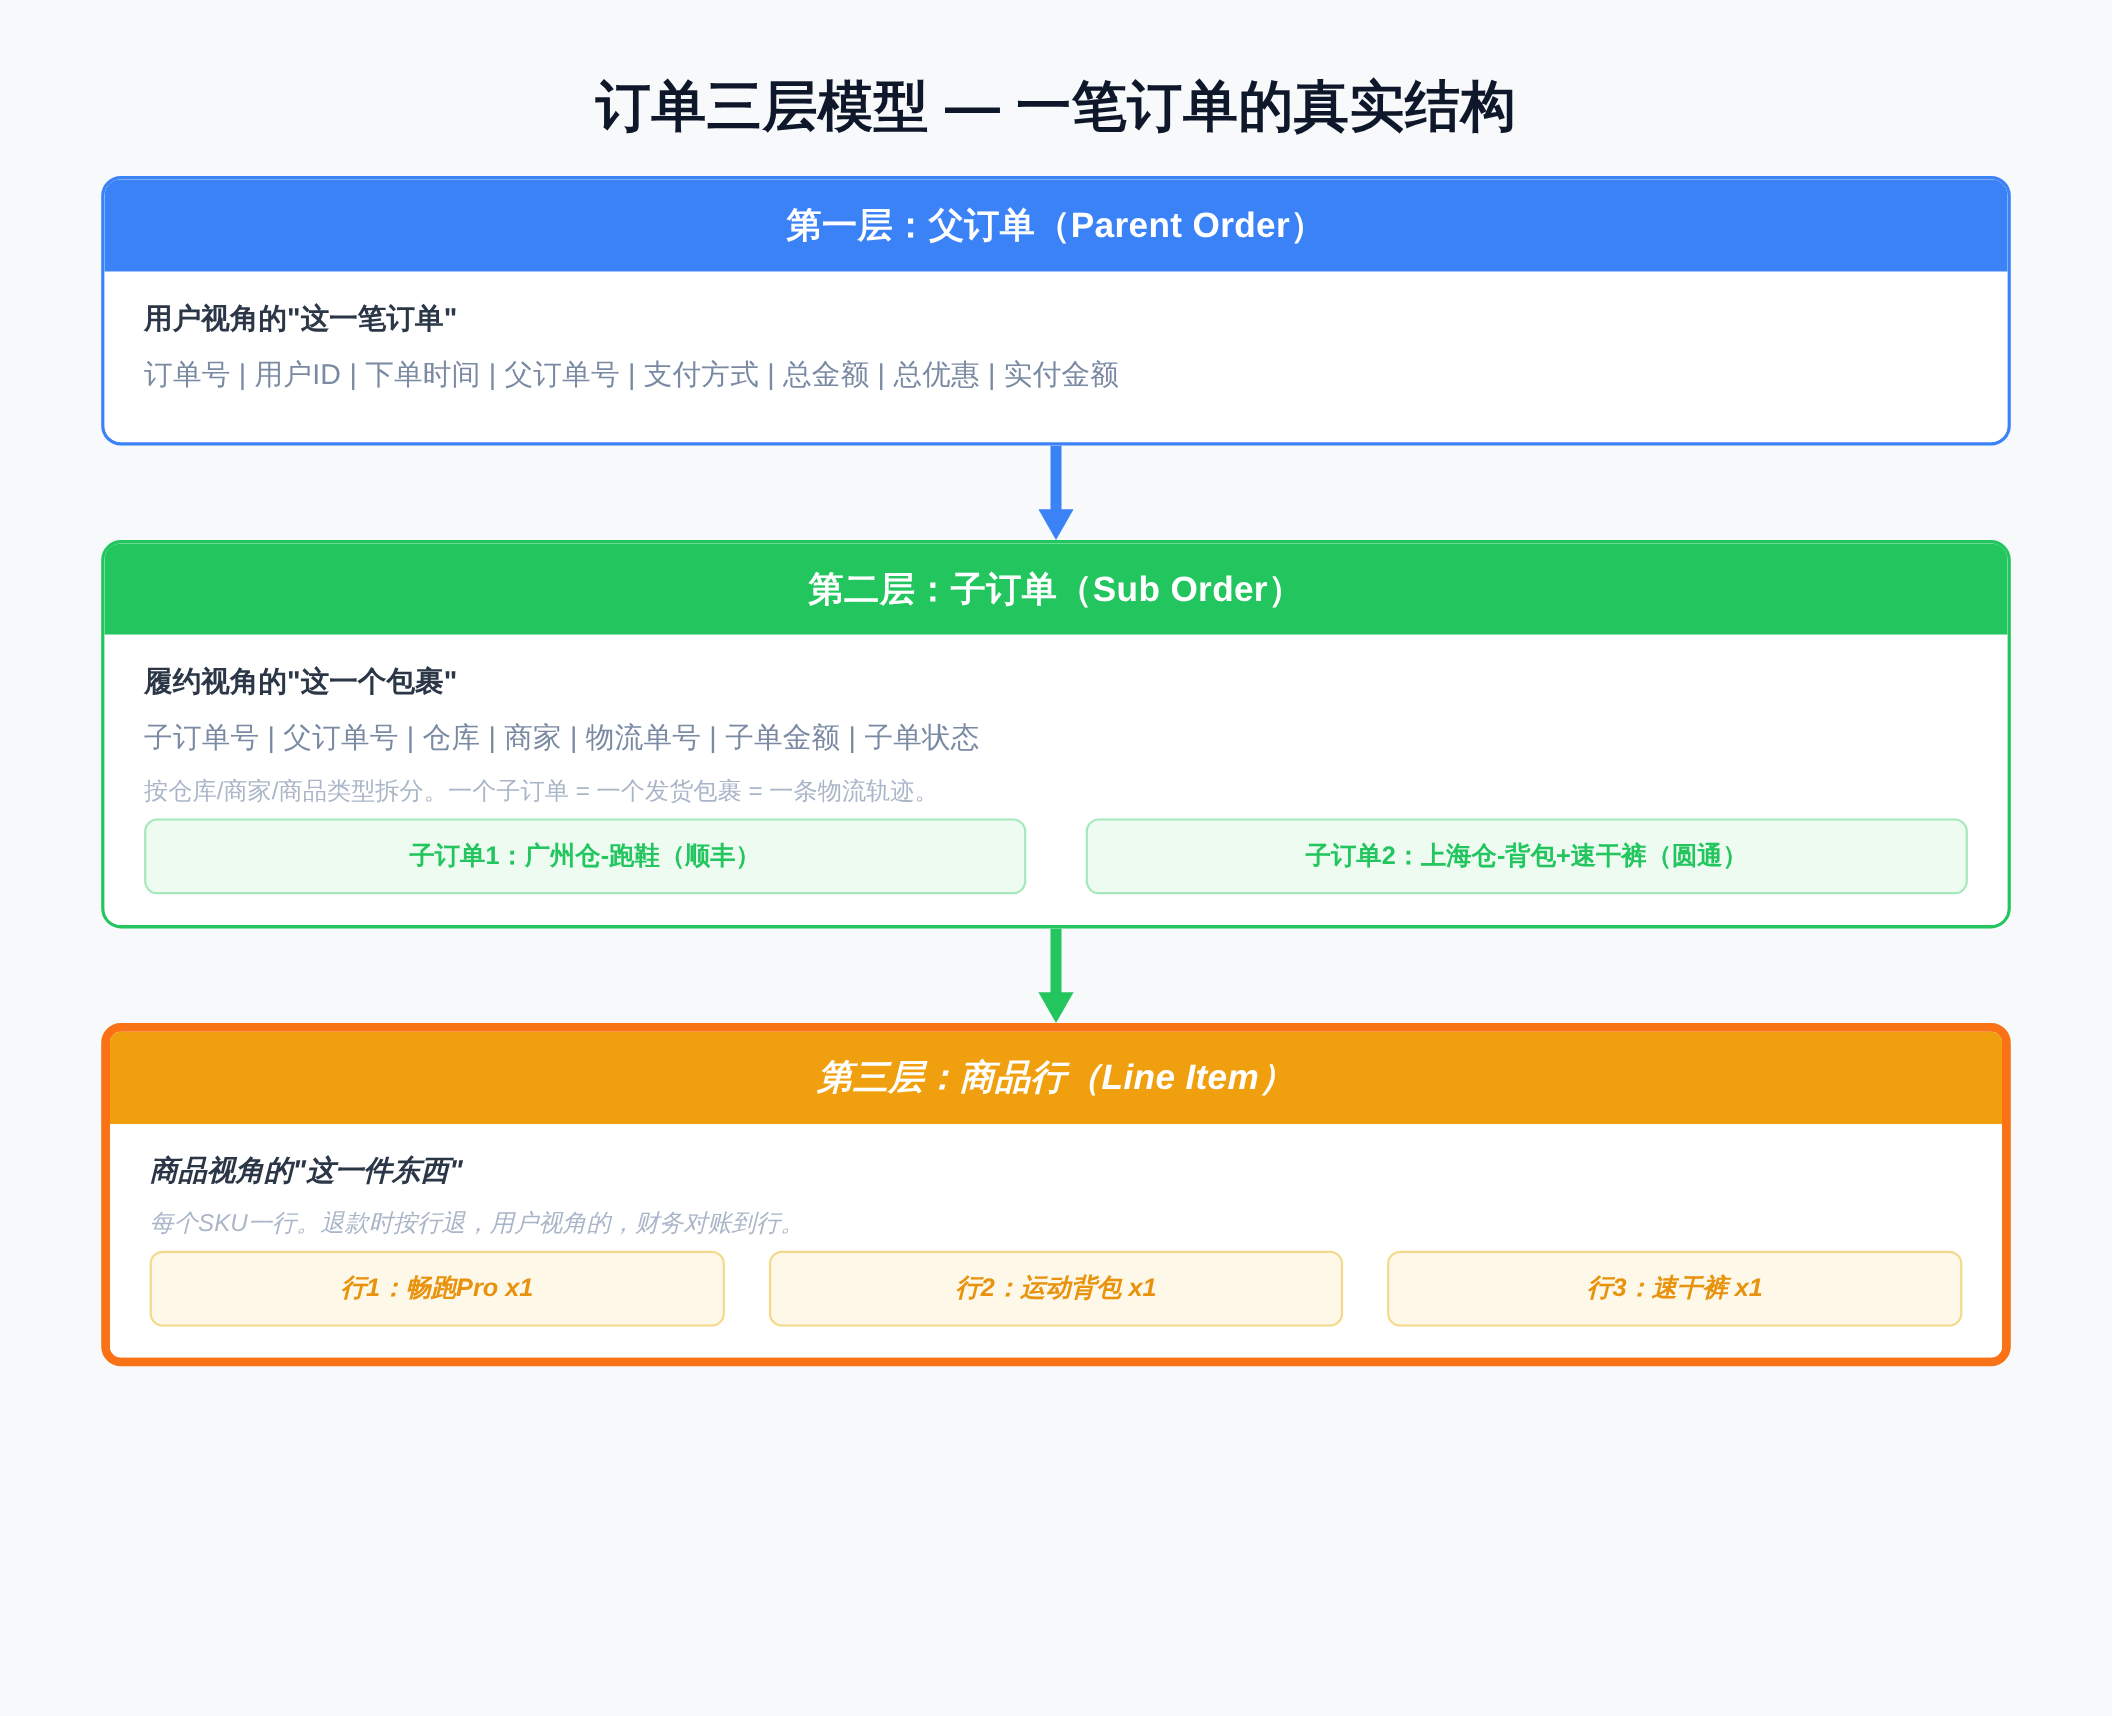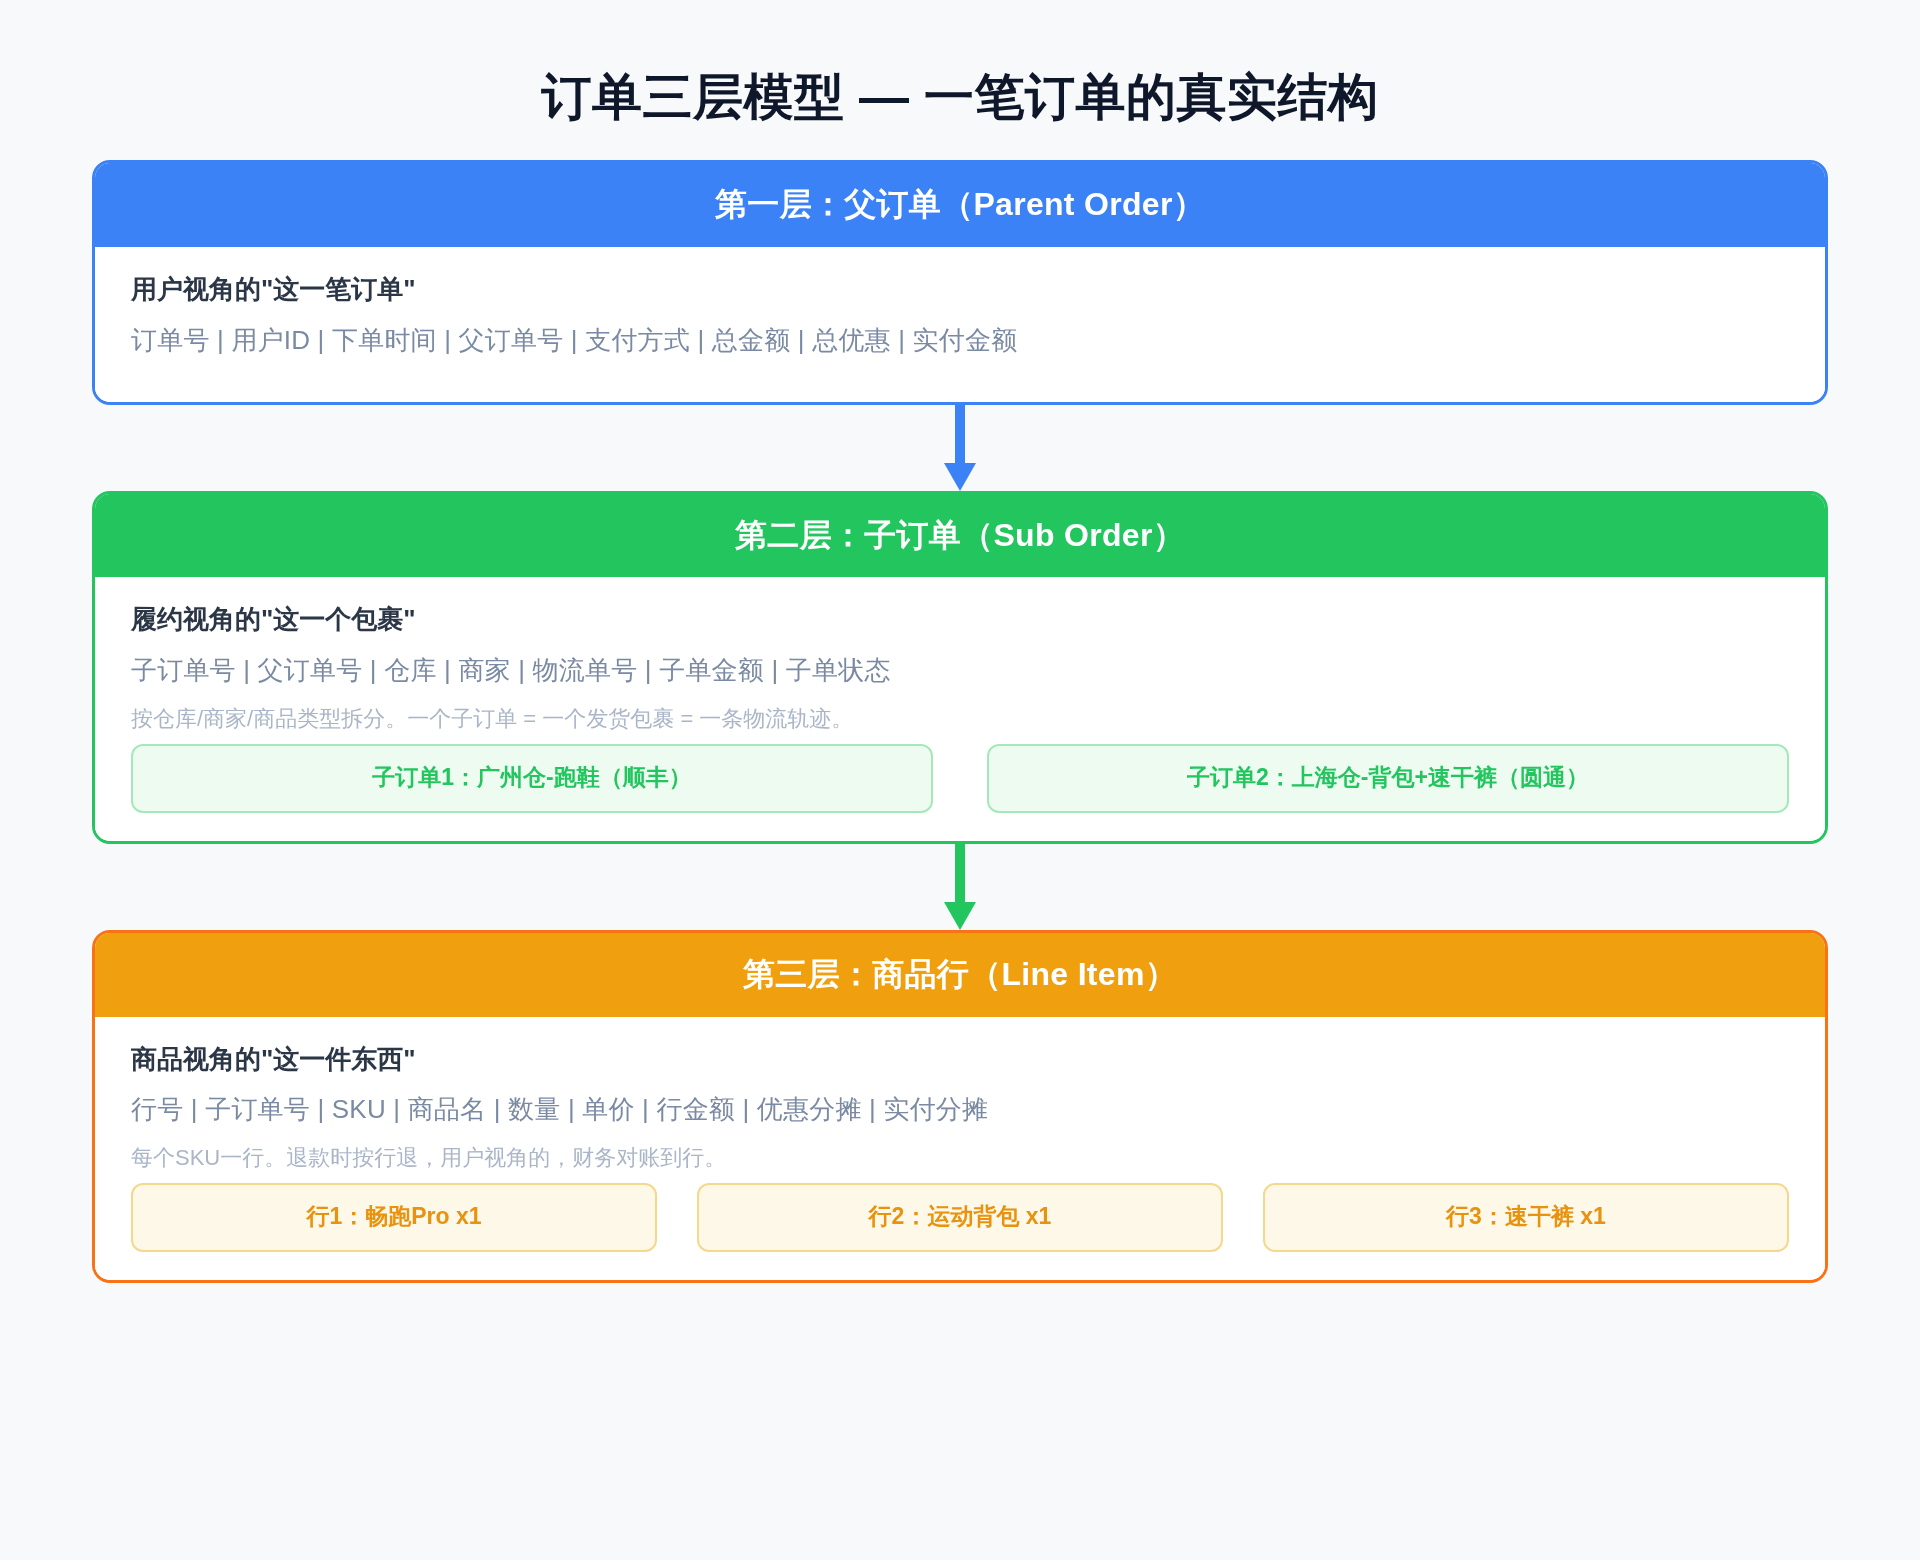--- a/index.html
+++ b/index.html
@@ -36,21 +36,21 @@
 
   
   .layer {
     border-radius: 18px;
     overflow: hidden;
     background: #ffffff;
     box-sizing: border-box;
   }
   .layer-blue   { border: 3px solid #3b82f6; }
   .layer-green  { border: 3px solid #22c55e; }
-  .layer-orange { border: 3px solid #f97316; }
+  .layer-orange { border: 8px solid #f97316; font-style: italic; }
 
   .layer-header {
     text-align: center;
     font-size: 32px;
     font-weight: bold;
     color: #ffffff;
     padding: 23px 0 24px;
     line-height: 1.15;
     letter-spacing: 0.3px;
   }
@@ -162,21 +162,20 @@
     <svg width="34" height="86" viewBox="0 0 34 86">
       <rect x="12" y="0" width="10" height="62" fill="#22c55e"></rect>
       <polygon points="1,58 33,58 17,86" fill="#22c55e"></polygon>
     </svg>
   </div>
 
   <section class="layer layer-orange">
     <div class="layer-header hdr-orange">第三层：商品行（Line Item）</div>
     <div class="layer-body">
       <div class="body-title">商品视角的"这一件东西"</div>
-      <div class="body-fields">行号 | 子订单号 | SKU | 商品名 | 数量 | 单价 | 行金额 | 优惠分摊 | 实付分摊</div>
       <div class="body-note">每个SKU一行。退款时按行退，用户视角的，财务对账到行。</div>
       <div class="chips chips-orange">
         <div class="chip chip-orange">行1：畅跑Pro x1</div>
         <div class="chip chip-orange">行2：运动背包 x1</div>
         <div class="chip chip-orange">行3：速干裤 x1</div>
       </div>
     </div>
   </section>
 
 </div>

